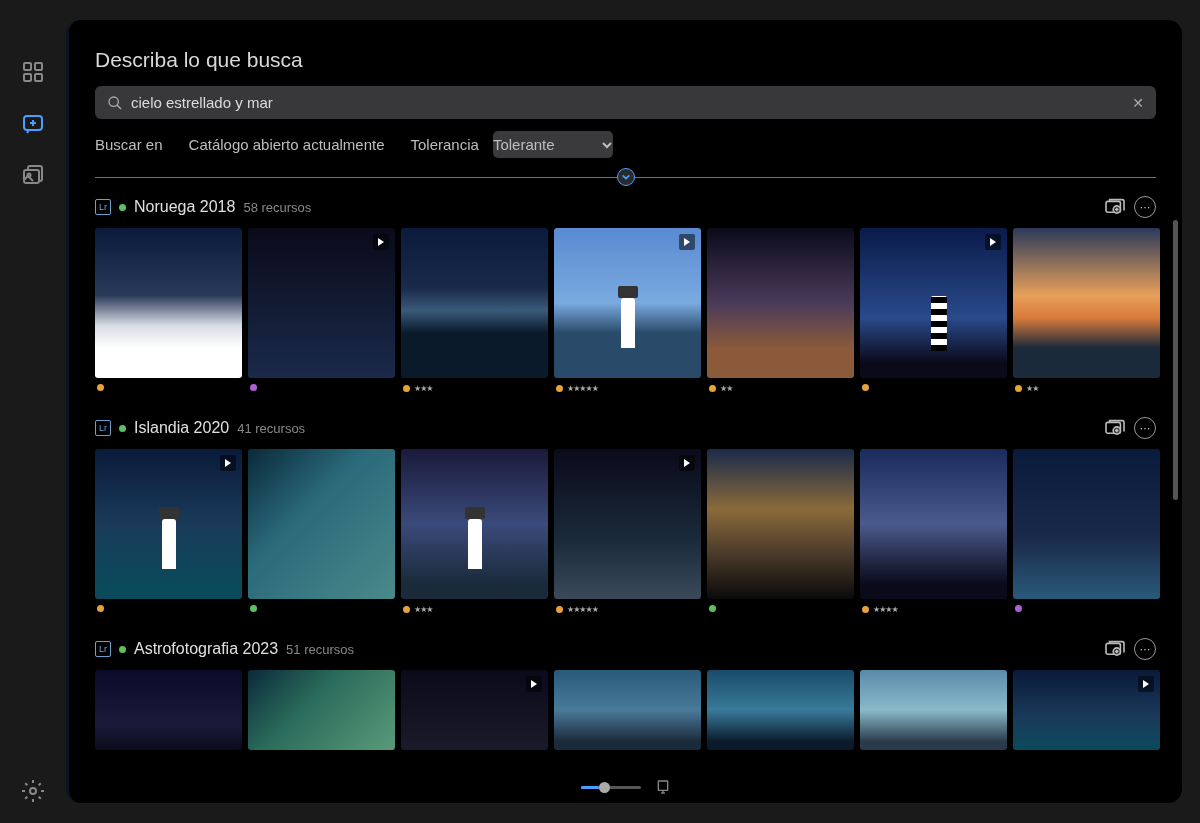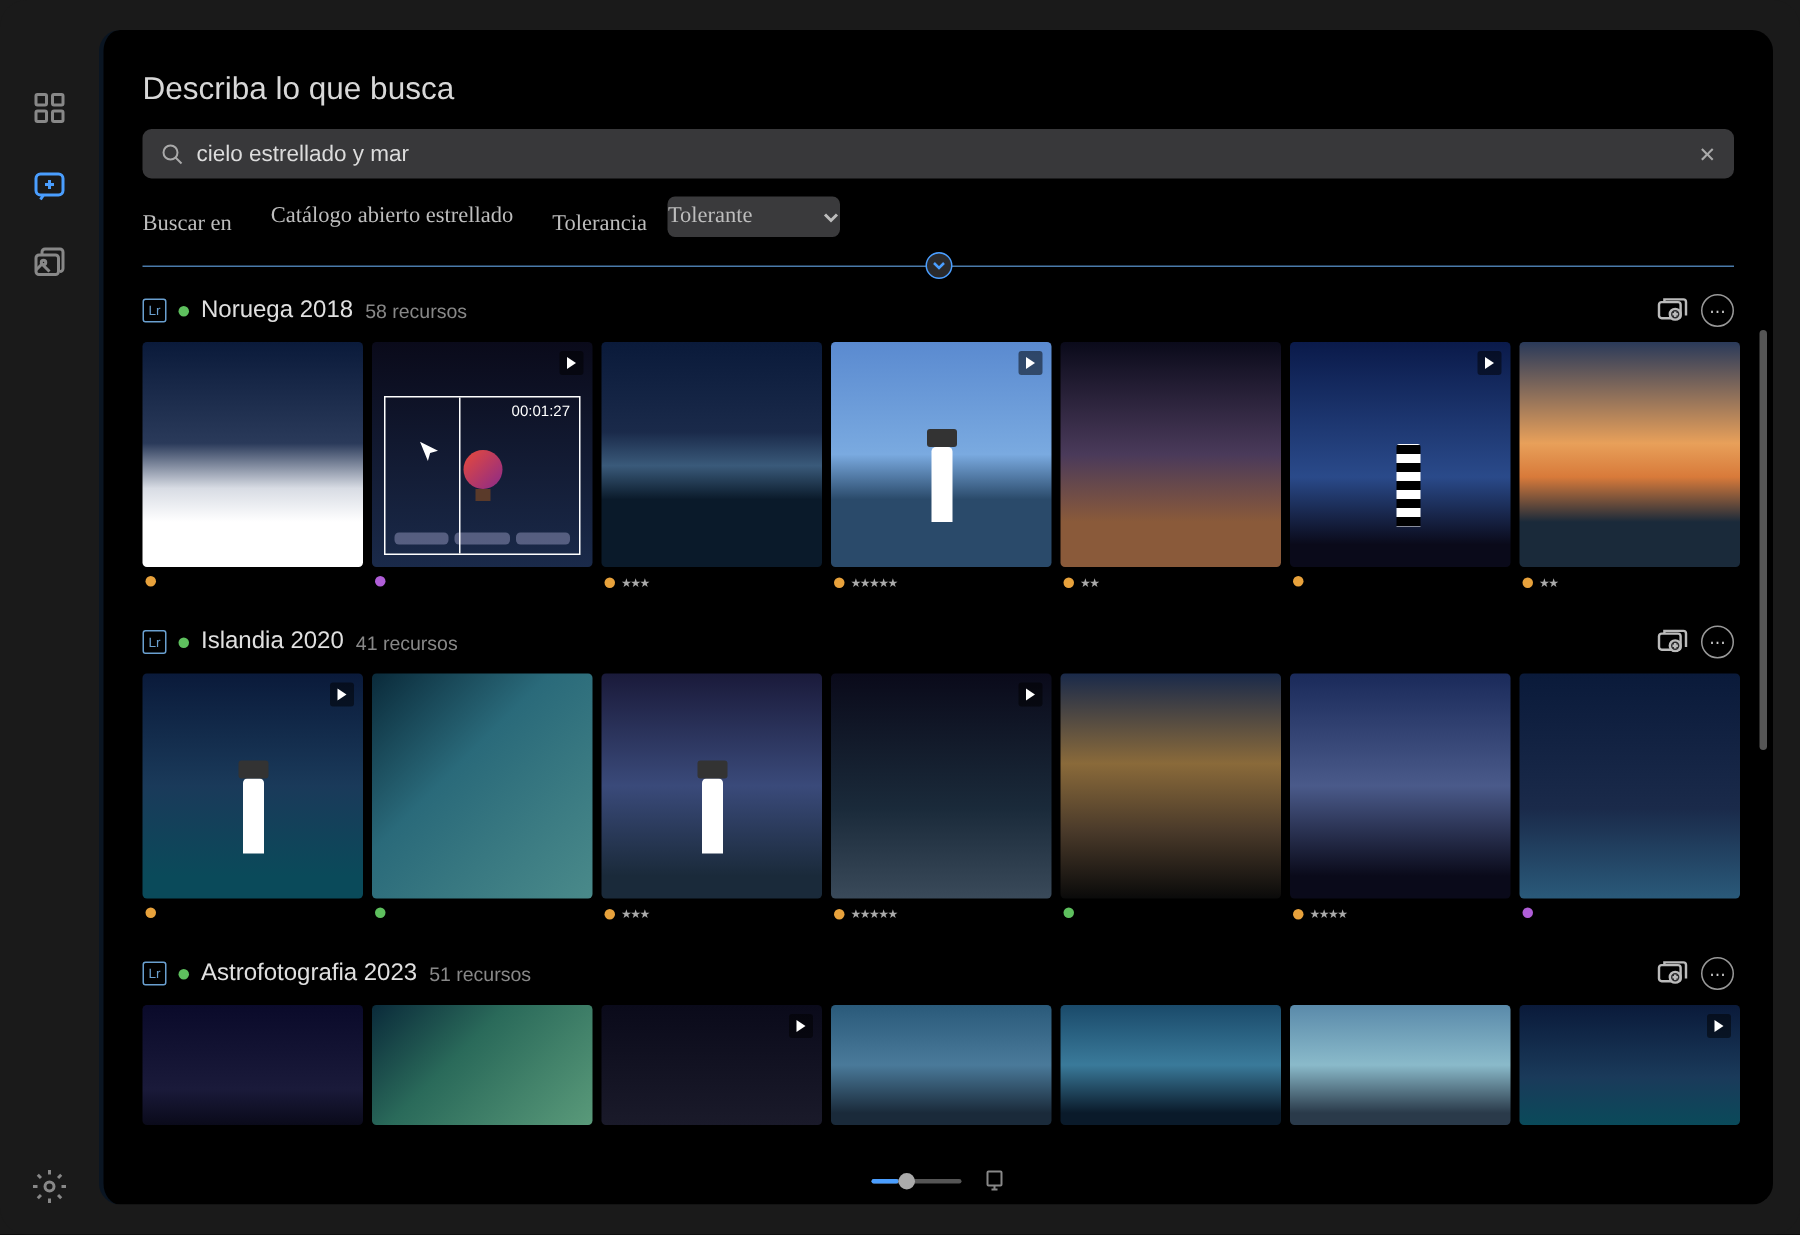--- a/index.html
+++ b/index.html
@@ -58,26 +58,25 @@
   flex: 1;
   background: transparent;
   border: none;
   outline: none;
   color: #dcdcdc;
   font-size: 15px;
 }
 .clear-btn { color:#aaa; cursor:pointer; font-size:14px; }
 .filter-row {
   display: flex;
-  align-items: flex-end;
+  align-items: center;
   gap: 14px;
   font-size: 15px;
   color: #bdbdbd;
   margin-bottom: 10px;
-  font-family: Liberation Serif, serif;
 }
 .pill-group { display:flex; gap:2px; }
 .pill {
   padding: 5px 12px;
   border-radius: 5px;
   cursor: pointer;
   font-size: 15px;
 }
 .pill.active { background:#4a6a8a; color:#fff; }
 .tolerance-select {
@@ -198,21 +197,21 @@
           <circle cx="10" cy="10" r="7"></circle>
           <line x1="21" y1="21" x2="15" y2="15"></line>
         </svg>
       <input class="search-input" value="cielo estrellado y mar" style="">
       <span class="clear-btn">✕</span>
     </div>
 
     <div class="filter-row">
       <span>Buscar en</span>
       <div class="pill-group">
-        <span class="pill">Catálogo abierto estrellado</span>
+        <span class="pill">Catálogo abierto actualmente</span>
       </div>
       <span>Tolerancia</span>
       <div class="tolerance-select">
         <span>Tolerante</span>
         <svg class="chev" viewBox="0 0 12 12" fill="none" stroke="currentColor" stroke-width="2">
             <path d="M2 4l4 4 4-4"></path>
           </svg>
       </div>
     </div>
 
@@ -247,36 +246,20 @@
       <div class="thumb-img " style="background:linear-gradient(180deg,#0a1a3a 0%,#2a3a5a 45%,#d8dce4 65%,#fff 80%)"></div>
       <div class="thumb-meta">
               <span class="dot orange"></span>
             </div>
           </div>
           <div class="thumb">
       <div class="thumb-img " style="background:linear-gradient(180deg,#0a0a1a 0%,#1a2a4a 100%)">
               <div class="play-badge">
                 <div class="play-tri"></div>
               </div>
-              <div class="video-overlay">
-        <div class="video-top">00:01:27</div>
-        <svg style="position:absolute;left:20px;top:28px" width="18" height="18" viewBox="0 0 24 24" fill="#fff">
-                  <path d="M4 2l16 8-7 2-2 7z"></path>
-                </svg>
-        <div style="position:absolute;left:50%;top:35px;transform:translateX(-50%);width:26px;height:32px;">
-          <div style="width:26px;height:26px;border-radius:50%;background:linear-gradient(135deg,#e84a3a,#8a2a8a)"></div>
-          <div style="width:10px;height:8px;background:#5a3a2a;margin:0 auto"></div>
-        </div>
-        <div style="position:absolute;left:38%;top:0;bottom:0;width:1px;background:#fff"></div>
-        <div class="video-scrub">
-                  <div class="scrub-seg"></div>
-                  <div class="scrub-seg"></div>
-                  <div class="scrub-seg"></div>
-                </div>
-      </div>
             </div>
       <div class="thumb-meta">
               <span class="dot purple"></span>
             </div>
           </div>
           <div class="thumb">
       <div class="thumb-img " style="background:linear-gradient(180deg,#0a1a3a 0%,#1a2a4a 40%,#3a5a7a 55%,#0a1a2a 70%)"></div>
       <div class="thumb-meta">
               <span class="dot orange"></span>
               <span class="star">★★★</span>

